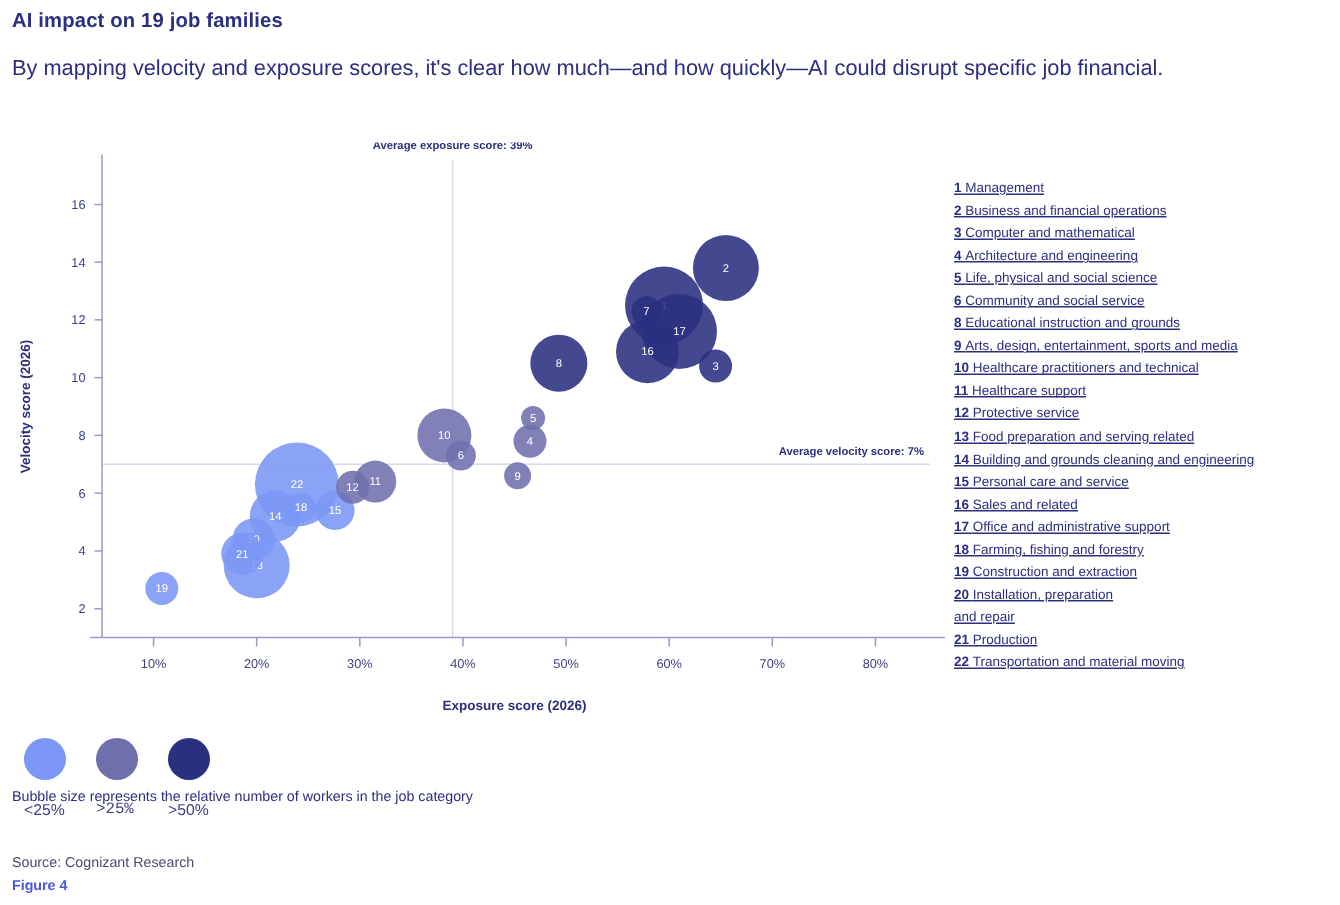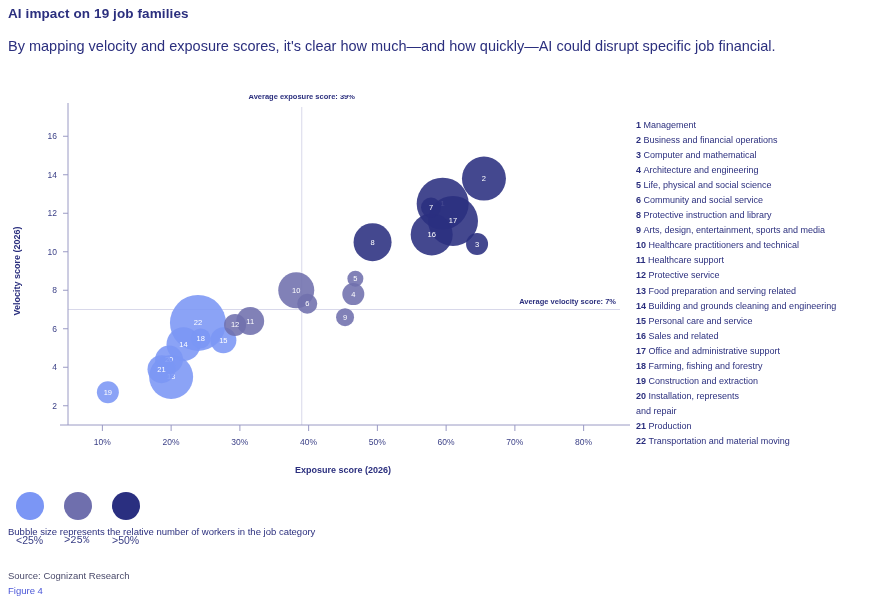--- a/index.html
+++ b/index.html
@@ -31,31 +31,31 @@
   .tick-label{font-family:"Liberation Sans",sans-serif;font-size:8.5px;fill:#3a3f86;}
   .axis-title{font-family:"Liberation Sans",sans-serif;font-size:9px;fill:#2b2f7e;font-weight:bold;}
   .avg-label{font-family:"Liberation Sans",sans-serif;font-size:7.5px;fill:#2b2f7e;font-weight:bold;}
   .bubble-label{font-family:"Liberation Sans",sans-serif;font-size:7.5px;fill:#ffffff;text-anchor:middle;dominant-baseline:central;}
 
   
   #job-legend{
     position:absolute;left:636px;top:118px;width:255px;
     font-size:9px;line-height:15.05px;color:#2b2f7e;
   }
-  .legend-row{white-space:nowrap;}
+  .legend-row{white-space:nowrap;text-decoration:underline;}
   .legend-num{font-weight:bold;}
 
   
   #color-legend{position:absolute;left:8px;top:492px;width:400px;}
   .swatch-group{position:absolute;top:0;}
   .swatch{width:28px;height:28px;border-radius:50%;}
   .swatch-label{font-size:10.5px;color:#3a3f86;margin-top:14px;}
   #bubble-note{position:absolute;left:8px;top:526px;font-size:9.5px;color:#2b2f7e;}
   #source-line{position:absolute;left:8px;top:570px;font-size:9.5px;color:#4a4a6a;}
-  #figure-line{position:absolute;left:8px;top:585px;font-size:9.5px;color:#4a56d8;font-weight:normal;}
+  #figure-line{position:absolute;left:8px;top:585px;font-size:9.5px;color:#4a56d8;font-weight:bold;}
 </style>
 </head>
 <body>
 
 <div id="page-title">AI impact on 19 job families</div>
 <div id="page-subtitle">By mapping velocity and exposure scores, it's clear how much—and how quickly—AI could disrupt specific job financial.</div>
 
 <div id="chart-wrap">
   <svg id="plot-svg" width="640" height="400">
     <g id="g-avg-lines">
@@ -201,33 +201,33 @@
   </svg>
 </div>
 
 <div id="job-legend">
     <div class="legend-row"><span class="legend-num">1 </span><span>Management</span></div>
     <div class="legend-row"><span class="legend-num">2 </span><span>Business and financial operations</span></div>
     <div class="legend-row"><span class="legend-num">3 </span><span>Computer and mathematical</span></div>
     <div class="legend-row"><span class="legend-num">4 </span><span>Architecture and engineering</span></div>
     <div class="legend-row"><span class="legend-num">5 </span><span>Life, physical and social science</span></div>
     <div class="legend-row"><span class="legend-num">6 </span><span>Community and social service</span></div>
-    <div class="legend-row"><span class="legend-num">8 </span><span>Protective instruction and library</span></div>
+    <div class="legend-row"><span class="legend-num">8 </span><span>Educational instruction and grounds</span></div>
     <div class="legend-row"><span class="legend-num">9 </span><span>Arts, design, entertainment, sports and media</span></div>
     <div class="legend-row"><span class="legend-num">10 </span><span>Healthcare practitioners and technical</span></div>
     <div class="legend-row"><span class="legend-num">11 </span><span>Healthcare support</span></div>
     <div class="legend-row"><span class="legend-num">12 </span><span>Protective service</span></div>
     <div class="legend-row"><span class="legend-num">13 </span><span>Food preparation and serving related</span></div>
     <div class="legend-row"><span class="legend-num">14 </span><span>Building and grounds cleaning and engineering</span></div>
     <div class="legend-row"><span class="legend-num">15 </span><span>Personal care and service</span></div>
     <div class="legend-row"><span class="legend-num">16 </span><span>Sales and related</span></div>
     <div class="legend-row"><span class="legend-num">17 </span><span>Office and administrative support</span></div>
     <div class="legend-row"><span class="legend-num">18 </span><span>Farming, fishing and forestry</span></div>
     <div class="legend-row"><span class="legend-num">19 </span><span>Construction and extraction</span></div>
-    <div class="legend-row"><span class="legend-num">20 </span><span>Installation, represents</span></div>
+    <div class="legend-row"><span class="legend-num">20 </span><span>Installation, preparation</span></div>
     <div class="legend-row"><span>and repair</span></div>
     <div class="legend-row"><span class="legend-num">21 </span><span>Production</span></div>
     <div class="legend-row"><span class="legend-num">22 </span><span>Transportation and material moving</span></div>
   </div>
 
 <div id="color-legend">
     <div class="swatch-group" style="left: 8px;">
       <div class="swatch" style="background: rgb(123, 150, 245);"></div>
       <div class="swatch-label">&lt;25%</div>
     </div>

